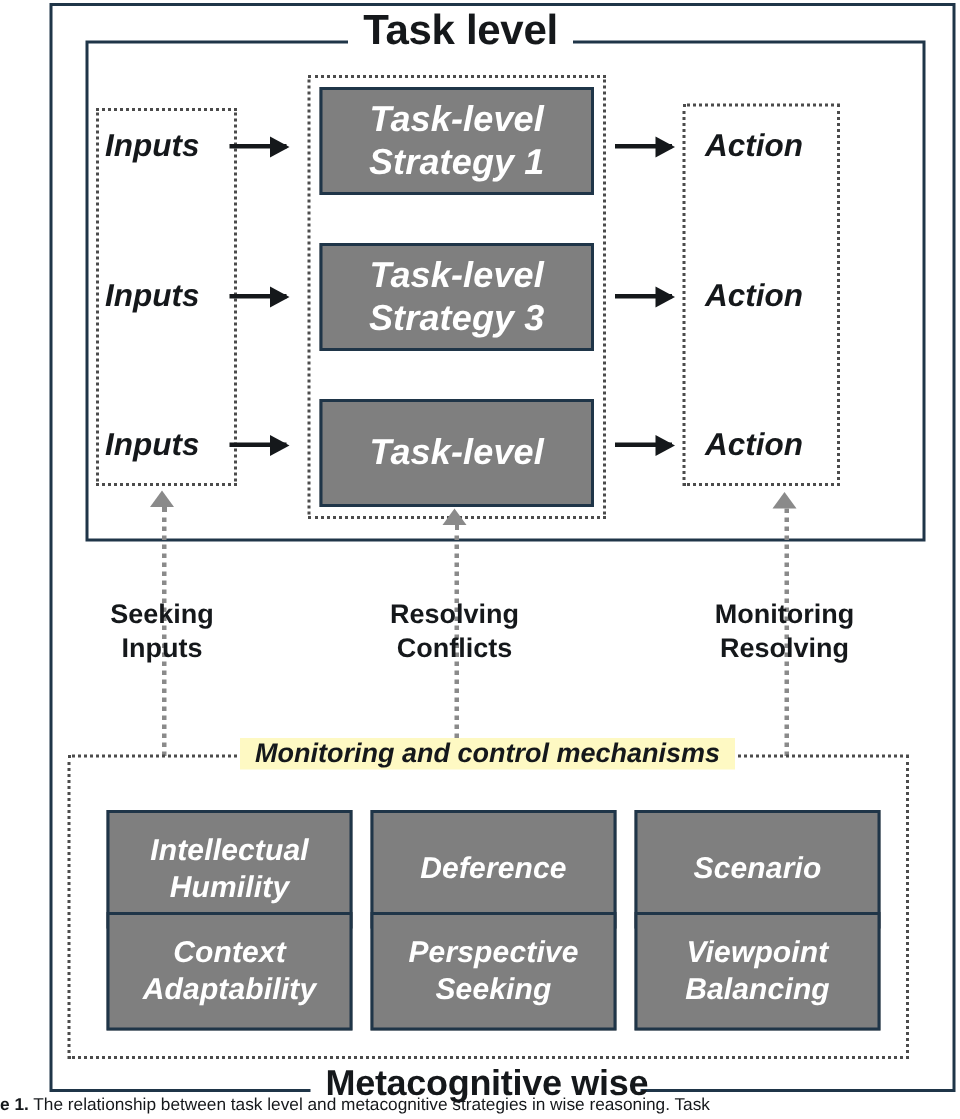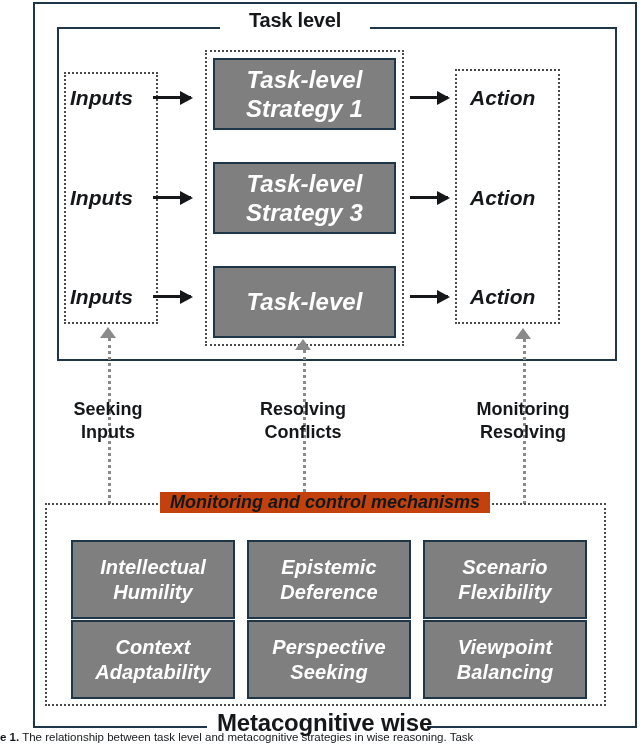--- a/index.html
+++ b/index.html
@@ -40,23 +40,23 @@
   .panel-title {
     position: absolute;
     background: #ffffff;
     font-weight: bold;
     color: #15181b;
     white-space: nowrap;
     text-align: center;
     letter-spacing: -0.2px;
   }
   .title-task {
-    left: 220px; top: 6px;
+    left: 232px; top: 6px;
     width: 150px;
-    font-size: 20px;
+    font-size: 28px;
     line-height: 28px;
     padding: 0 10px;
     box-sizing: border-box;
   }
   .title-meta {
     left: 207px; top: 709px;
     width: 220px;
     font-size: 24px;
     line-height: 28px;
     padding: 0 10px;
@@ -179,38 +179,38 @@
     position: absolute;
     left: 45px; top: 503px;
     width: 561px; height: 203px;
     border: 2px dotted #4b4b4b;
     box-sizing: border-box;
   }
   .meta-title {
     position: absolute;
     left: 160px; top: 492px;
     width: 330px;
-    background: #c2410c;
+    background: #fef9c3;
     font-style: italic;
     font-weight: bold;
     font-size: 18px;
     color: #15181b;
     text-align: center;
     white-space: nowrap;
   }
   .meta-card {
     width: 164px;
     height: 79px;
     font-size: 20px;
   }
   .mcc1 { left: 71px;  }
   .mcc2 { left: 247px; }
   .mcc3 { left: 423px; }
   .mr1 { top: 540px; }
-  .mr2 { top: 608px; margin-top: 12px; }
+  .mr2 { top: 608px; }
 
   
   .caption {
     position: absolute;
     left: 0; top: 730px;
     width: 640px;
     font-size: 11.5px;
     color: #15181b;
     line-height: 14px;
     white-space: nowrap;
@@ -283,26 +283,24 @@
   </div>
 
   <div class="meta-box"></div>
   <div class="meta-title">Monitoring and control mechanisms</div>
 
   <div class="gray-card meta-card mcc1 mr1">
     <span>Intellectual</span>
     <span>Humility</span>
   </div>
   <div class="gray-card meta-card mcc2 mr1">
-    <span>Epistemic</span>
     <span>Deference</span>
   </div>
   <div class="gray-card meta-card mcc3 mr1">
     <span>Scenario</span>
-    <span>Flexibility</span>
   </div>
 
   <div class="gray-card meta-card mcc1 mr2">
     <span>Context</span>
     <span>Adaptability</span>
   </div>
   <div class="gray-card meta-card mcc2 mr2">
     <span>Perspective</span>
     <span>Seeking</span>
   </div>

